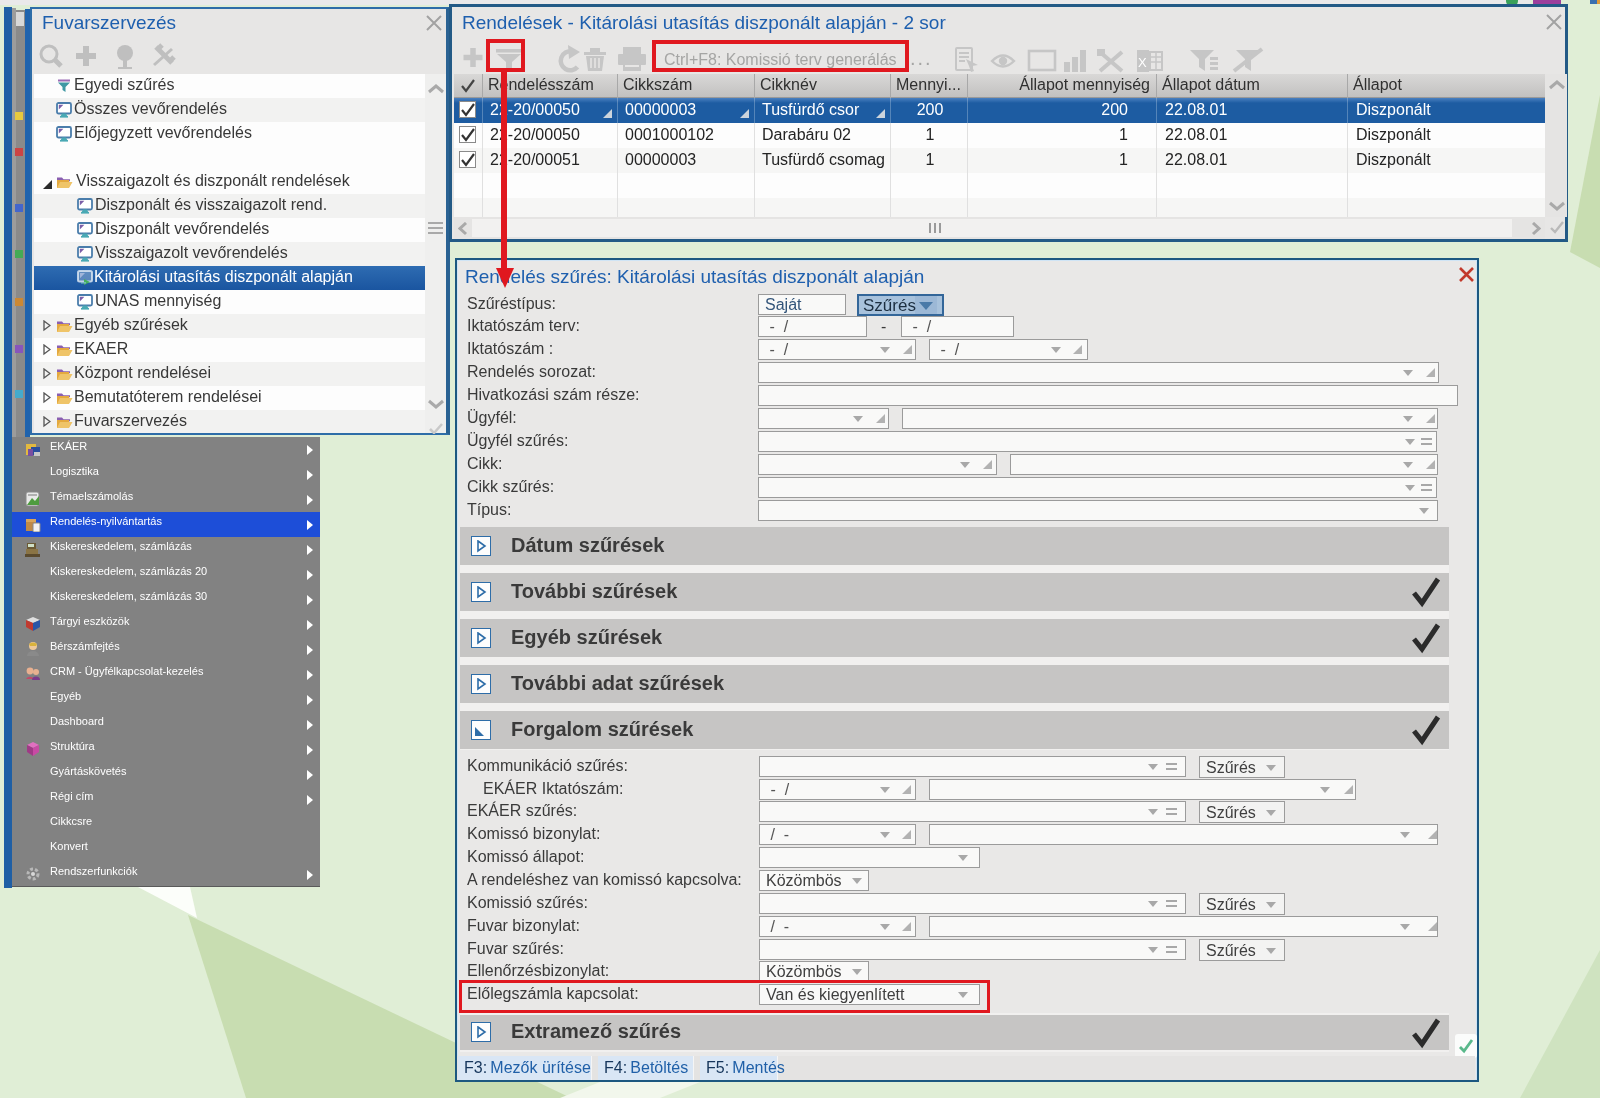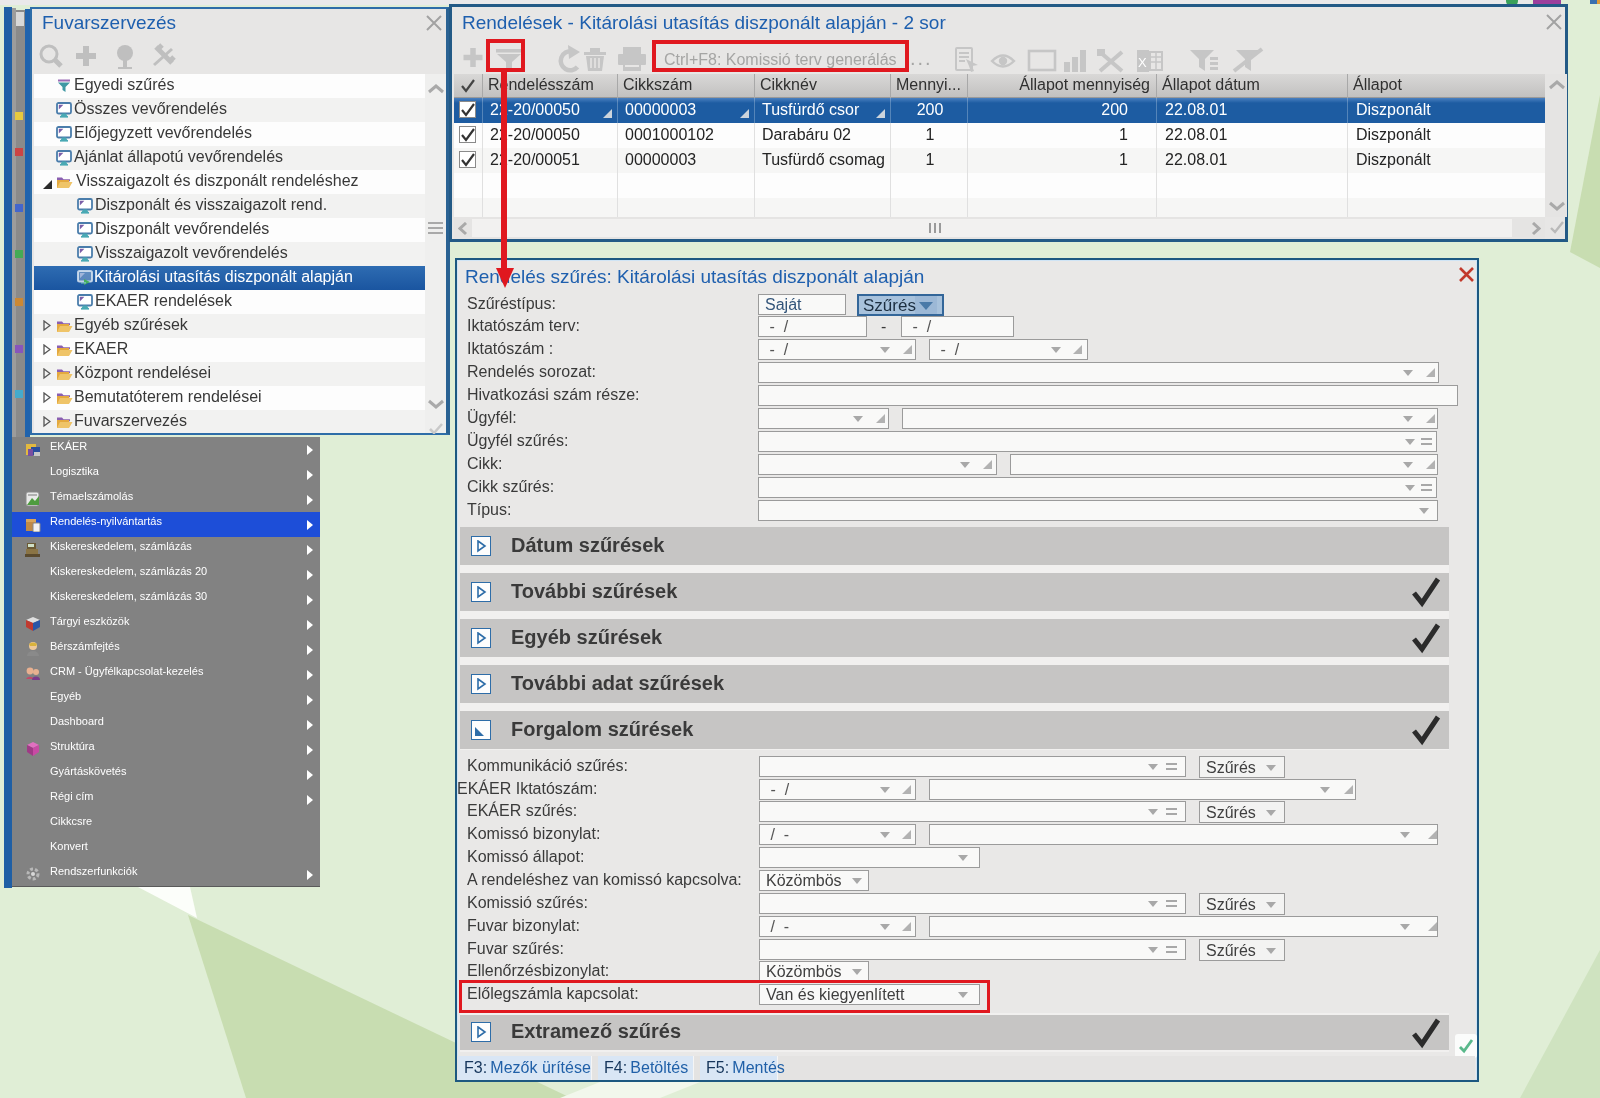--- a/index.html
+++ b/index.html
@@ -208,37 +208,28 @@
 </div>
 <div class="trow" style="top:48px;background:#fdfdfd;">
 <svg class="a" style="left:22px;top:4px;opacity:1" width="16" height="16" viewBox="0 0 16 16">
           <rect x="1" y="1" width="14" height="10.5" rx="1.5" fill="#fff" stroke="#4a7dab" stroke-width="1.8"></rect>
           <polygon points="2.8,2.8 7.4,2.8 2.8,7.6" fill="#7b5fa8"></polygon>
           <polygon points="6,11.5 10,11.5 11.3,14 4.7,14" fill="#49a9b4"></polygon>
           <rect x="4" y="14" width="8" height="1.6" fill="#49a9b4"></rect>
         </svg>
 <div class="ttxt" style="left:40px">Előjegyzett vevőrendelés</div>
 </div>
-<div class="trow" style="top:72px;background:#f2f2f1;">
-<svg class="a" style="left:22px;top:4px;opacity:1" width="16" height="16" viewBox="0 0 16 16">
-          <rect x="1" y="1" width="14" height="10.5" rx="1.5" fill="#fff" stroke="#4a7dab" stroke-width="1.8"></rect>
-          <polygon points="2.8,2.8 7.4,2.8 2.8,7.6" fill="#7b5fa8"></polygon>
-          <polygon points="6,11.5 10,11.5 11.3,14 4.7,14" fill="#49a9b4"></polygon>
-          <rect x="4" y="14" width="8" height="1.6" fill="#49a9b4"></rect>
-        </svg>
-<div class="ttxt" style="left:40px">Ajánlat állapotú vevőrendelés</div>
-</div>
 <div class="trow" style="top:96px;background:#fdfdfd;">
 <div class="a" style="left:9px;top:10px;width:0;height:0;border-bottom:9px solid #2b2b2b;border-left:9px solid transparent"></div>
 <svg class="a" style="left:22px;top:4px" width="17" height="16" viewBox="0 0 17 16">
           <path d="M1,3.5 h5 l1.5,1.8 h6.5 v2 h-13 z" fill="#8a5fb0"></path>
           <path d="M1,14 L1,6 h12 v2 h3 l-3.5,6 z" fill="#e4a93e"></path>
           <path d="M1,14 L4,8 h12.5 l-3.5,6 z" fill="#efc468"></path>
         </svg>
-<div class="ttxt" style="left:42px">Visszaigazolt és diszponált rendeléshez</div>
+<div class="ttxt" style="left:42px">Visszaigazolt és diszponált rendelések</div>
 </div>
 <div class="trow" style="top:120px;background:#f2f2f1;">
 <svg class="a" style="left:43px;top:4px;opacity:1" width="16" height="16" viewBox="0 0 16 16">
           <rect x="1" y="1" width="14" height="10.5" rx="1.5" fill="#fff" stroke="#4a7dab" stroke-width="1.8"></rect>
           <polygon points="2.8,2.8 7.4,2.8 2.8,7.6" fill="#7b5fa8"></polygon>
           <polygon points="6,11.5 10,11.5 11.3,14 4.7,14" fill="#49a9b4"></polygon>
           <rect x="4" y="14" width="8" height="1.6" fill="#49a9b4"></rect>
         </svg>
 <div class="ttxt" style="left:61px">Diszponált és visszaigazolt rend.</div>
 </div>
@@ -269,21 +260,21 @@
         </svg>
 <div class="ttxt" style="left:60px">Kitárolási utasítás diszponált alapján</div>
 </div>
 <div class="trow" style="top:216px;background:#fdfdfd;">
 <svg class="a" style="left:43px;top:4px;opacity:1" width="16" height="16" viewBox="0 0 16 16">
           <rect x="1" y="1" width="14" height="10.5" rx="1.5" fill="#fff" stroke="#4a7dab" stroke-width="1.8"></rect>
           <polygon points="2.8,2.8 7.4,2.8 2.8,7.6" fill="#7b5fa8"></polygon>
           <polygon points="6,11.5 10,11.5 11.3,14 4.7,14" fill="#49a9b4"></polygon>
           <rect x="4" y="14" width="8" height="1.6" fill="#49a9b4"></rect>
         </svg>
-<div class="ttxt" style="left:61px">EKAER rendelések</div>
+<div class="ttxt" style="left:61px">UNAS mennyiség</div>
 </div>
 <div class="trow" style="top:240px;background:#f2f2f1;">
 <svg class="a" style="left:9px;top:6px" width="8" height="12">
           <polygon points="1,1 7,5.5 1,10" fill="none" stroke="#555" stroke-width="1.3"></polygon>
         </svg>
 <svg class="a" style="left:22px;top:4px" width="17" height="16" viewBox="0 0 17 16">
           <path d="M1,3.5 h5 l1.5,1.8 h6.5 v2 h-13 z" fill="#8a5fb0"></path>
           <path d="M1,14 L1,6 h12 v2 h3 l-3.5,6 z" fill="#e4a93e"></path>
           <path d="M1,14 L4,8 h12.5 l-3.5,6 z" fill="#efc468"></path>
         </svg>
@@ -662,21 +653,21 @@
       </svg>
     </div>
     <div class="lbl" style="left:10px;top:497px">Kommunikáció szűrés:</div>
     <div class="ib" style="left:302px;top:496px;width:427px"></div>
     <div class="dn" style="left:691px;top:504px"></div>
     <div class="eq" style="left:709px;top:503px"></div>
     <div class="a" style="left:742px;top:496px;width:86px;height:22px;background:#f3f3f2;border:1px solid #9b9b9b">
       <div class="a" style="left:6px;top:2px;font-size:16px;color:#3f3f3f">Szűrés</div>
       <div class="a" style="left:66px;top:8px;width:0;height:0;border-left:5px solid transparent;border-right:5px solid transparent;border-top:6px solid #a8a8a8"></div>
     </div>
-    <div class="lbl" style="left:0;top:520px">EKÁER Iktatószám:</div>
+    <div class="lbl" style="left:26px;top:520px">EKÁER Iktatószám:</div>
     <div class="ib" style="left:302px;top:519px;width:157px">
       <div class="ibt" style="left:6px;top:1px;color:#555">&nbsp;-&nbsp;&nbsp;/</div>
     </div>
     <div class="dn" style="left:423px;top:527px"></div>
     <div class="cr" style="left:445px;top:525px"></div>
     <div class="ib" style="left:472px;top:519px;width:427px"></div>
     <div class="dn" style="left:863px;top:527px"></div>
     <div class="cr" style="left:887px;top:525px"></div>
     <div class="lbl" style="left:10px;top:542px">EKÁER szűrés:</div>
     <div class="ib" style="left:302px;top:541px;width:427px"></div>

